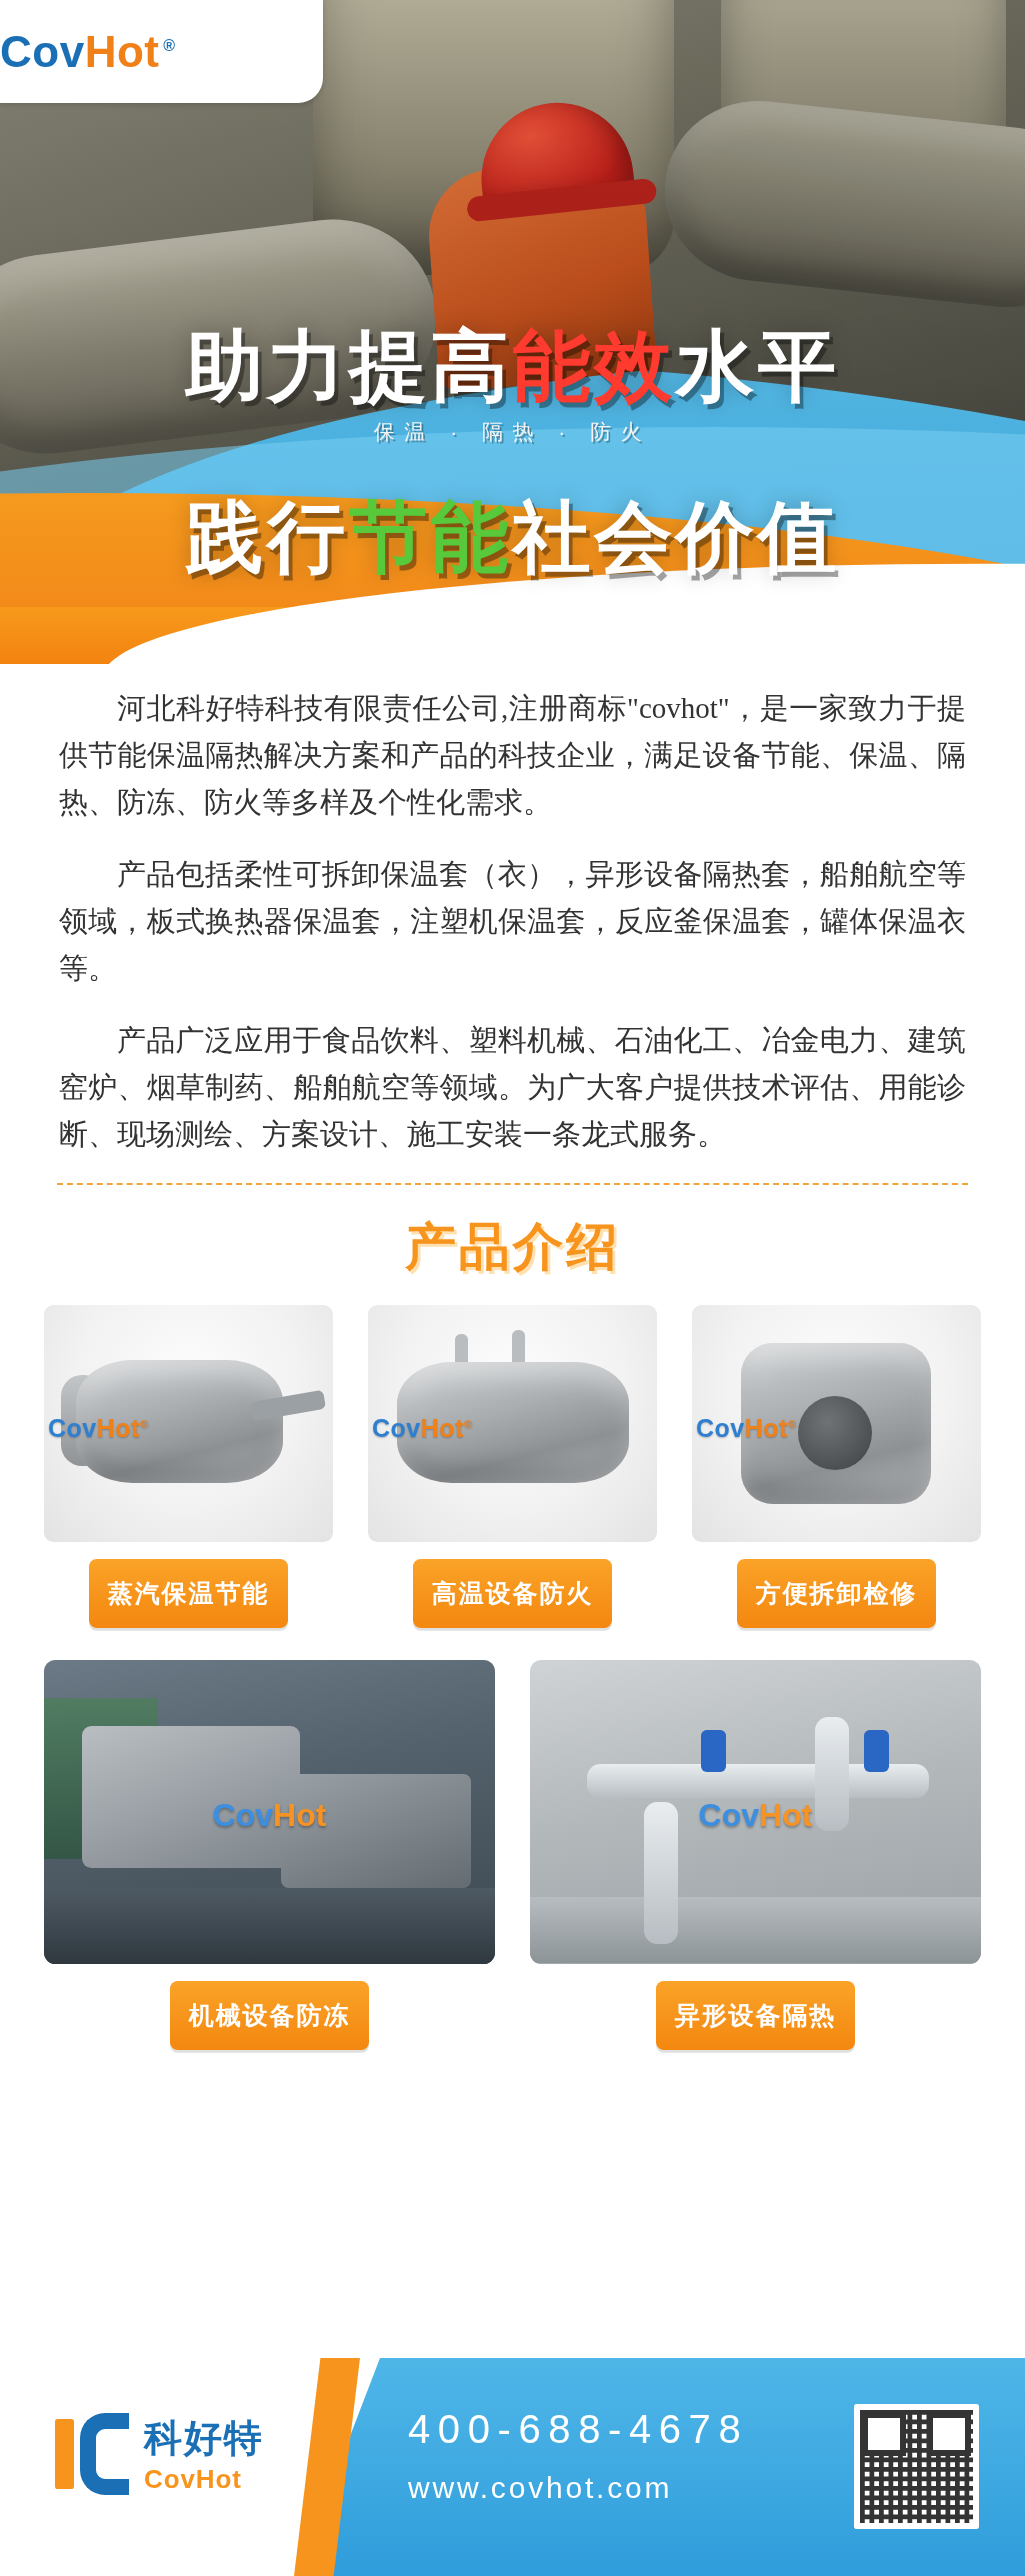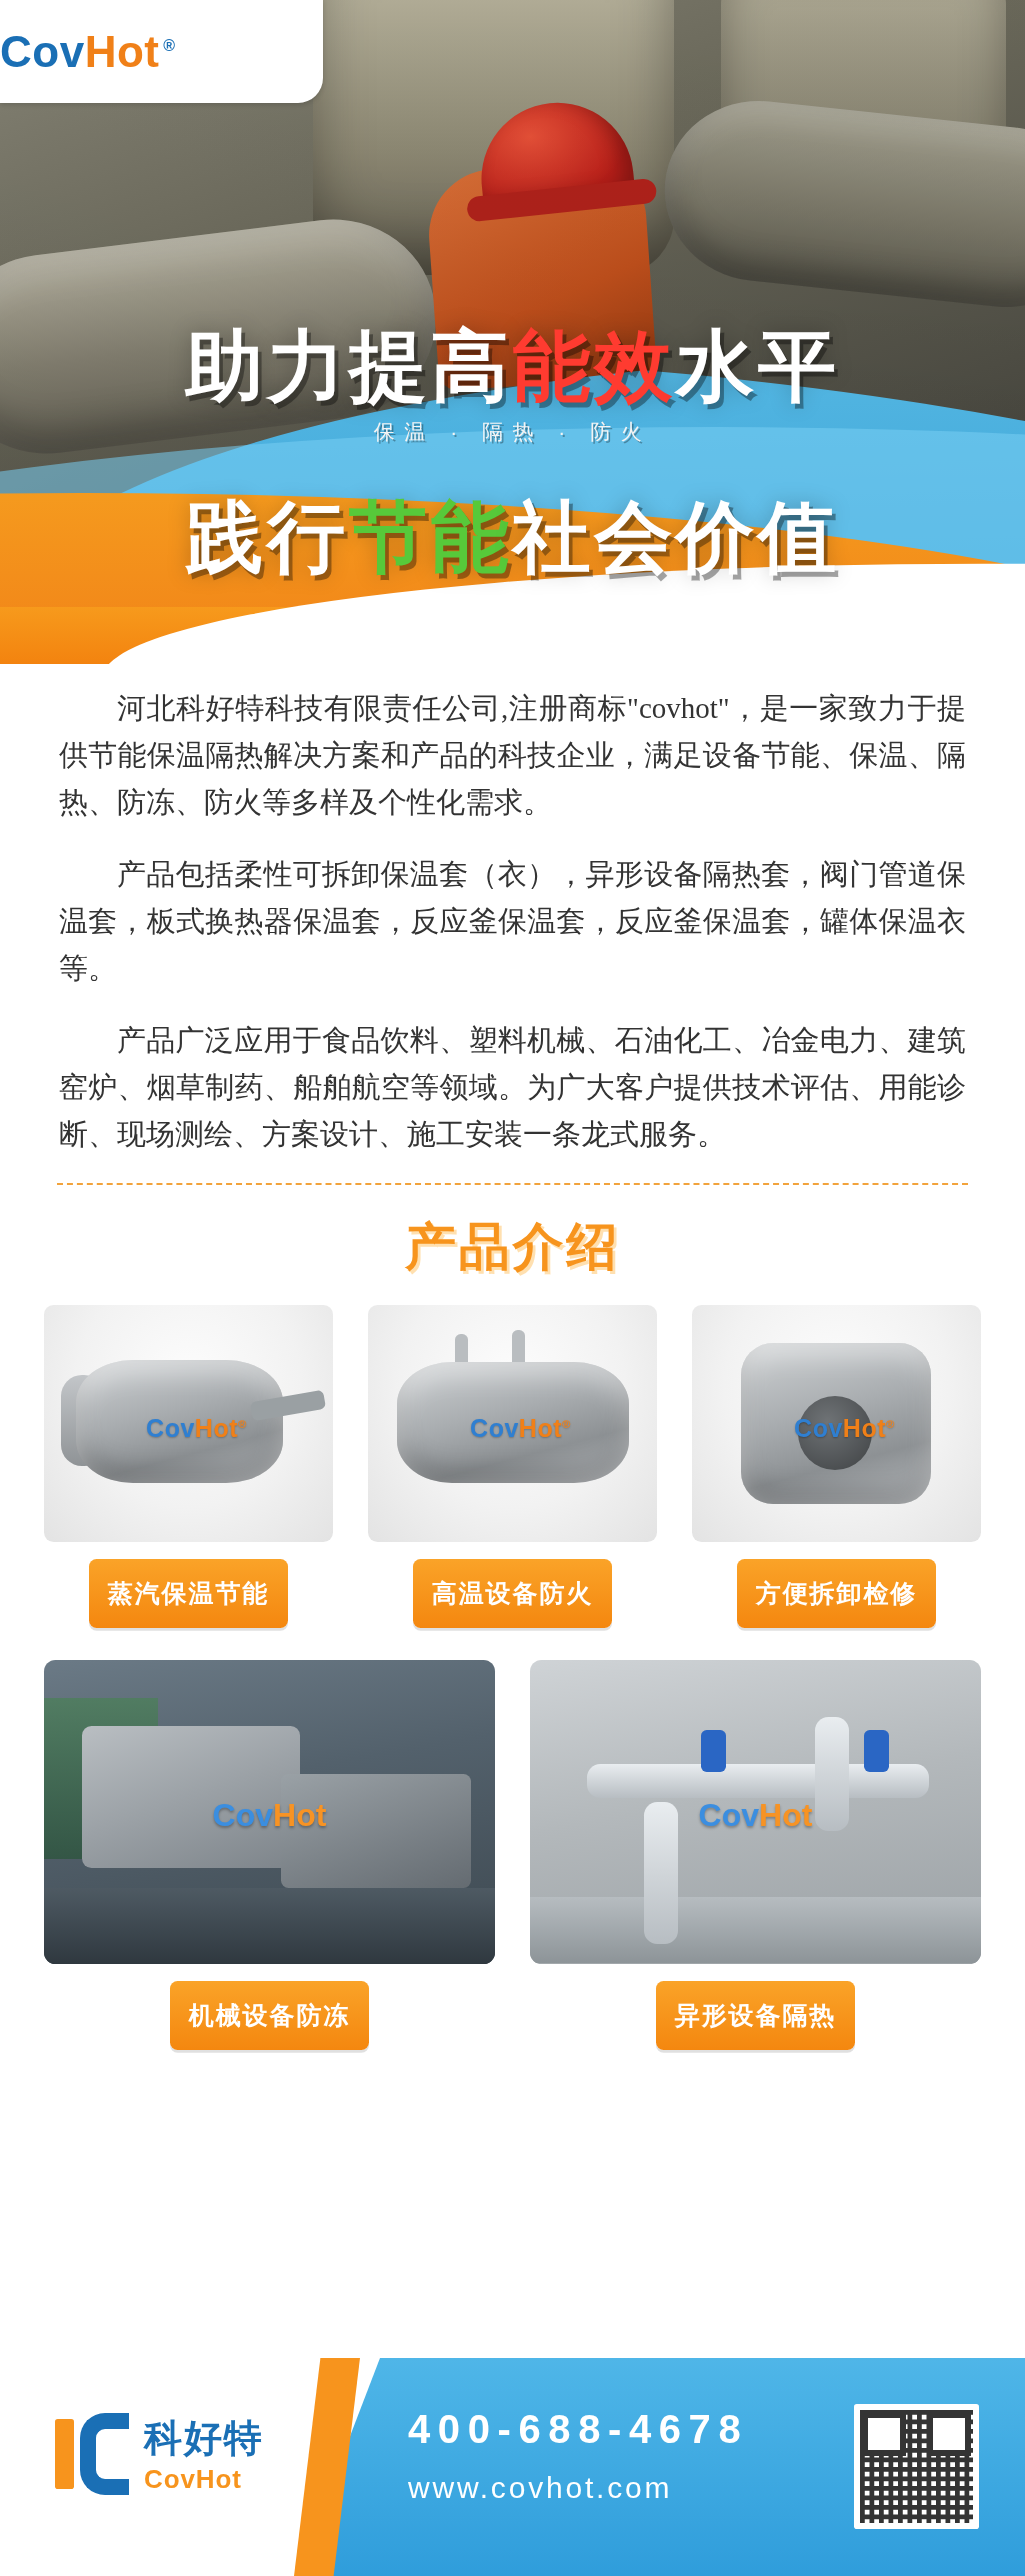--- a/index.html
+++ b/index.html
@@ -183,22 +183,22 @@
   .j1b{ position:absolute; left: 17px; top: 70px; width: 44px; height: 91px; border-radius: 21px;
         background: linear-gradient(180deg,#c3c6c9,#8f9396); }
   .j1c{ position:absolute; left: 207px; top: 91px; width: 74px; height: 19px; background:#9aa0a3; border-radius:5.7px; transform: rotate(-10deg);}
   .j2 { left: 28.5px; top: 57px; width: 232px; height: 121px; border-radius: 55px/42px; }
   .j2b{ position:absolute; left: 87px; top: 28.5px; width: 13.3px; height: 38px; background:#b9bdc0; border-radius:5.7px;}
   .j2c{ position:absolute; left: 144px; top: 25px; width: 13.3px; height: 42px; background:#b9bdc0; border-radius:5.7px;}
   .j3 { left: 49px; top: 38px; width: 190px; height: 161px; border-radius: 32px; }
   .j3hole{ position:absolute; left: 106px; top: 91px; width: 74px; height: 74px; border-radius: 50%;
            background: radial-gradient(circle at 40% 35%, #6f7376, #3f4244); }
   .wm {
-    position: absolute; left: 16px; right: 0; top: 46%;
-    text-align: center; font-size: 25px; font-weight: 700; letter-spacing: 0.5px;
+    position: absolute; left: 4px; right: 0; top: 46%;
+    text-align: left; font-size: 25px; font-weight: 700; letter-spacing: 0.5px;
     text-shadow: 0 0.9px 1.9px rgba(0,0,0,.25);
   }
   .wm .cov { color: #2f7fd1; }
   .wm .hot { color: #f08018; }
   .wm .reg { font-size: 11.4px; vertical-align: super; color: #f08018; }
   .prod-label {
     margin-top: 17px; display: inline-block;
     background: linear-gradient(180deg, #faa328, #f4870f);
     color: #ffffff; font-size: 25px; font-weight: 700; letter-spacing: 1.9px;
     padding: 18px 19px; border-radius: 7.6px;
@@ -259,21 +259,21 @@
   }
   .foot-mark .c {
     position: absolute; left: 25px; top: 0; width: 49px; height: 82px;
     border: 16px solid #1a6fb5; border-right: none; border-radius: 25px 0 0 25px;
   }
   .foot-name-cn { font-size: 38px; font-weight: 700; color: #1a6fb5; letter-spacing: 1.9px; }
   .foot-name-en { font-size: 26px; font-weight: 700; color: #f7941d; letter-spacing: 0.9px; }
   .foot-contact {
     position: absolute; left: 408px; top: 49px; color: #ffffff;
   }
-  .foot-phone { font-size: 40px; font-weight: 700; letter-spacing: 7.6px; }
+  .foot-phone { font-size: 40px; font-weight: 400; letter-spacing: 7.6px; }
   .foot-site { font-size: 30px; letter-spacing: 2.8px; margin-top: 19px; }
   .qr {
     position: absolute; right: 46px; top: 46px; width: 125px; height: 125px;
     background: #ffffff; padding: 5.7px; border-radius: 2.8px;
   }
   .qr-inner {
     width: 100%; height: 100%;
     background-image:
       linear-gradient(90deg, #111 50%, transparent 50%),
       linear-gradient(#111 50%, transparent 50%);
@@ -321,21 +321,21 @@
     <div class="logo-chip">
       <div class="logo-text">
         <span class="cov">Cov</span><span class="hot">Hot</span><span class="logo-reg">®</span>
       </div>
     </div>
   </div>
 
 
   <div class="about">
     <p>河北科好特科技有限责任公司,注册商标"covhot"，是一家致力于提供节能保温隔热解决方案和产品的科技企业，满足设备节能、保温、隔热、防冻、防火等多样及个性化需求。</p>
-    <p>产品包括柔性可拆卸保温套（衣），异形设备隔热套，阀门管道保温套，板式换热器保温套，反应釜保温套，反应釜保温套，罐体保温衣等。</p>
+    <p>产品包括柔性可拆卸保温套（衣），异形设备隔热套，船舶航空等领域，板式换热器保温套，注塑机保温套，反应釜保温套，罐体保温衣等。</p>
     <p>产品广泛应用于食品饮料、塑料机械、石油化工、冶金电力、建筑窑炉、烟草制药、船舶航空等领域。为广大客户提供技术评估、用能诊断、现场测绘、方案设计、施工安装一条龙式服务。</p>
   </div>
 
   <div class="divider"></div>
 
   <div class="products">
     <div class="section-title">
       <span class="title-wrap">
         <span class="title-bar"></span>
         <span>产品介绍</span>

